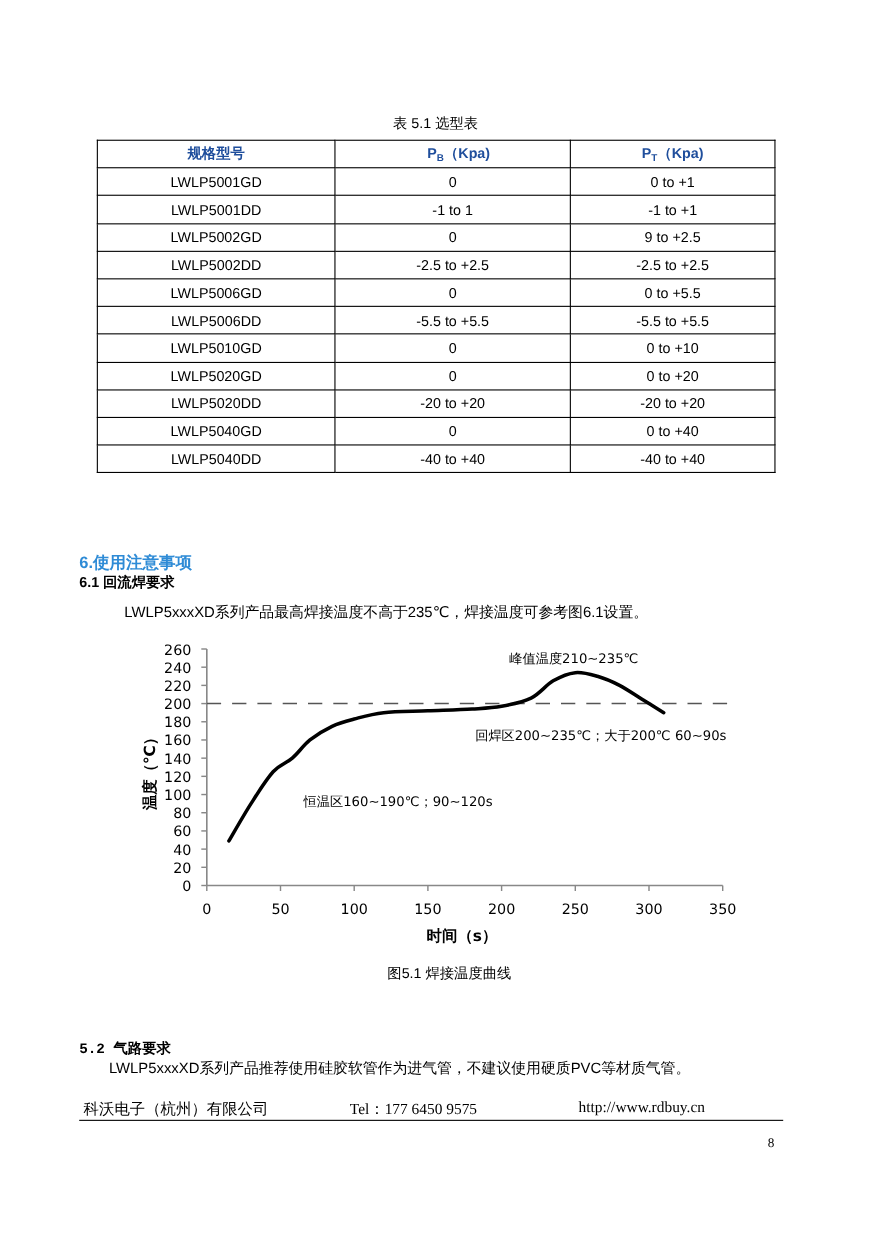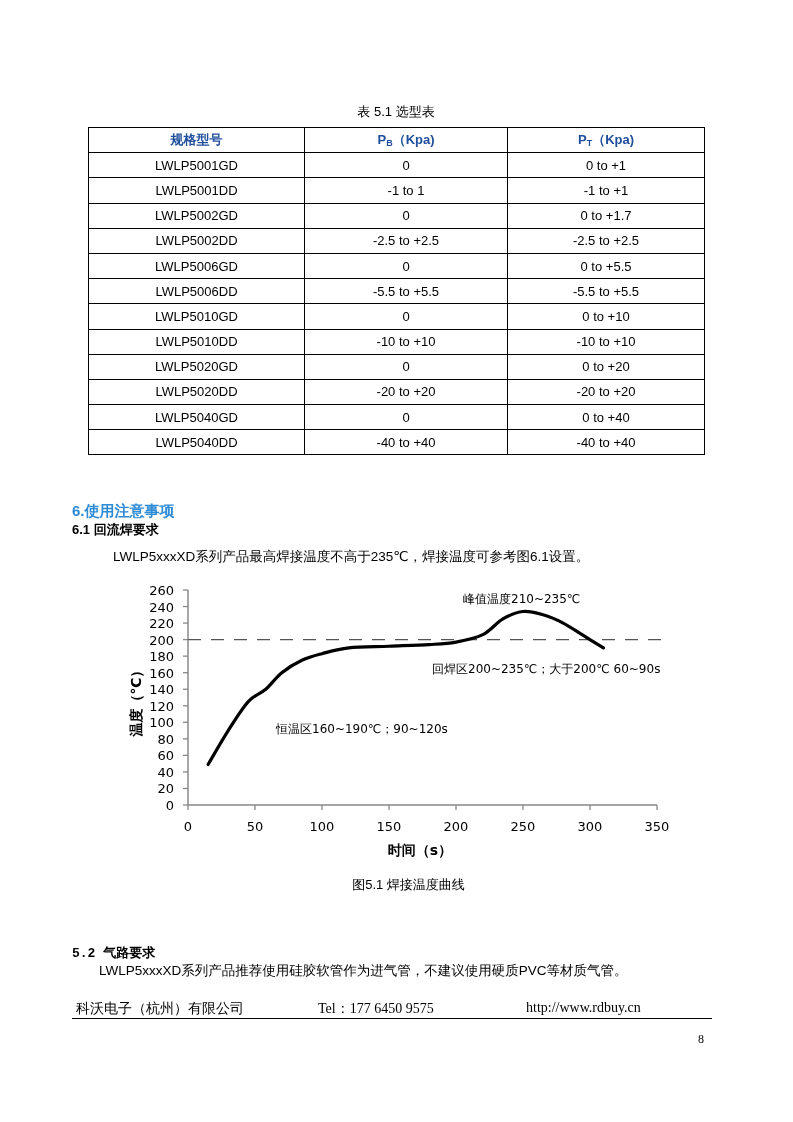--- a/index.html
+++ b/index.html
@@ -3,21 +3,21 @@
 <meta charset="utf-8">
 <style>
   html, body { margin:0; padding:0; background:#ffffff; }
   body { width:793px; height:1122px; position:relative; font-family:"Liberation Sans", "DejaVu Sans", sans-serif; color:#000; overflow:hidden; }
   .abs { position:absolute; }
   .table-caption { left:0; width:792px; top:103px; text-align:center; font-size:13px; }
   table.spec { position:absolute; left:88px; top:127px; width:617px; border-collapse:collapse; font-size:13px; }
   table.spec th, table.spec td { border:1px solid #000; height:24.2px; padding:0; text-align:center; }
   table.spec th { color:#1f4e9c; font-weight:bold; font-size:13px; }
   table.spec th.c1 { width:215px; }
-  table.spec th.c2 { width:202px; }
+  table.spec th.c2 { width:202px;padding-left:11px; }
   sub { font-size:9px; vertical-align:-2px; }
   .h1 { left:72px; top:502px; color:#2e8bd6; font-weight:bold; font-size:15px; }
   .h2 { left:72px; top:509px; font-weight:bold; font-size:13px;margin-top:12px; }
   .para { font-size:13.5px; }
   .fig-caption { left:12px; width:793px; top:876px; text-align:center; font-size:13px; }
   .footer-rule { left:72px; top:1018px; width:640px; height:1px; background:#000; }
   .footer { top:1000px; font-family:"Liberation Serif", "DejaVu Serif", serif; font-size:14px; }
   .chart-svg { position:absolute; left:0; top:0; }
   .chart-svg text { font-family:"DejaVu Sans", sans-serif; }
 </style>
@@ -40,46 +40,41 @@
         <td>0 to +1</td>
       </tr>
       <tr>
         <td>LWLP5001DD</td>
         <td>-1 to 1</td>
         <td>-1 to +1</td>
       </tr>
       <tr>
         <td>LWLP5002GD</td>
         <td>0</td>
-        <td>0 to +1.7</td>
+        <td>9 to +2.5</td>
       </tr>
       <tr>
         <td>LWLP5002DD</td>
         <td>-2.5 to +2.5</td>
         <td>-2.5 to +2.5</td>
       </tr>
       <tr>
         <td>LWLP5006GD</td>
         <td>0</td>
         <td>0 to +5.5</td>
       </tr>
       <tr>
         <td>LWLP5006DD</td>
         <td>-5.5 to +5.5</td>
         <td>-5.5 to +5.5</td>
       </tr>
       <tr>
         <td>LWLP5010GD</td>
         <td>0</td>
         <td>0 to +10</td>
-      </tr>
-      <tr>
-        <td>LWLP5010DD</td>
-        <td>-10 to +10</td>
-        <td>-10 to +10</td>
       </tr>
       <tr>
         <td>LWLP5020GD</td>
         <td>0</td>
         <td>0 to +20</td>
       </tr>
       <tr>
         <td>LWLP5020DD</td>
         <td>-20 to +20</td>
         <td>-20 to +20</td>

